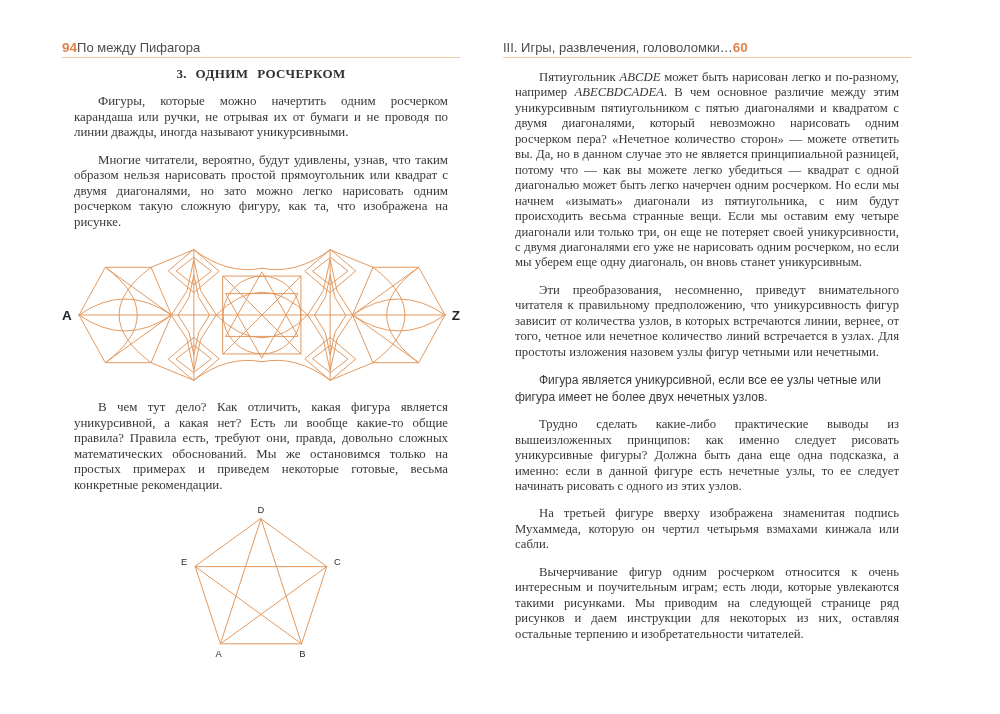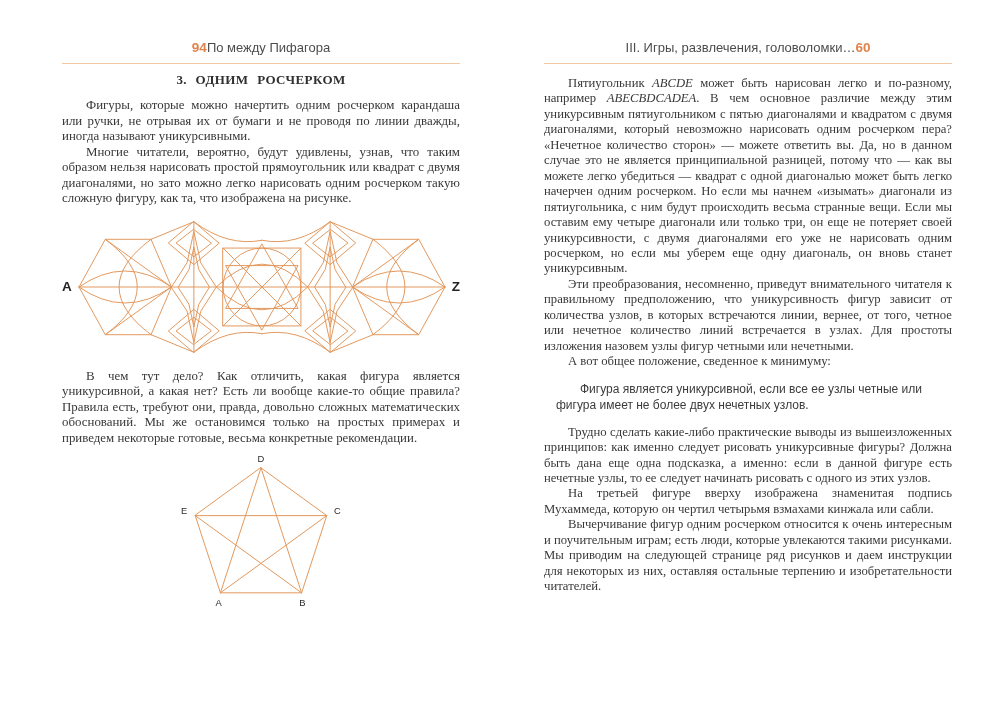--- a/index.html
+++ b/index.html
@@ -1,30 +1,30 @@
 <!DOCTYPE html>
 <html><head>
 <meta charset="utf-8">
 <style>
   html,body{margin:0;padding:0;background:#ffffff;}
   .book{position:relative;width:1000px;height:714px;background:#ffffff;overflow:hidden;
         font-family:"Liberation Serif", serif;color:#383838;}
   .page{position:absolute;top:40px;}
   .page-left{left:62px;width:398px;}
-  .page-right{left:544px;width:408px;}
+  .page-right{left:503px;width:408px;}
 
-  .pg-header{display:flex;justify-content:center;align-items:flex-end;
+  .pg-header{display:flex;justify-content:flex-start;align-items:flex-end;
              font-family:"Liberation Sans", sans-serif;font-size:13px;color:#4c4c4c;
-             padding-bottom:8px;border-bottom:1.5px solid #f0c9a2;}
+             padding-bottom:2px;border-bottom:1.5px solid #f0c9a2;}
   .pg-num{color:#e0834c;font-weight:bold;font-size:13.5px;}
 
   .chapter-heading{text-align:center;font-weight:bold;font-size:13px;color:#303030;
                    letter-spacing:.4px;word-spacing:5px;margin:8px 0 10px 0;}
 
-  .body-text p{margin:0;font-size:12.9px;line-height:15.5px;text-align:justify;
+  .body-text p{margin:12px;font-size:12.9px;line-height:15.5px;text-align:justify;
                text-indent:24px;}
   .page-right .body-text p{font-size:12.7px;line-height:15.45px;}
   .body-text p em{font-style:italic;}
 
   .quote-block{font-family:"Liberation Sans", sans-serif;font-size:12px;line-height:16.5px;
                color:#3c3c3c;margin:11px 0 11px 12px;text-align:left;text-indent:24px;}
 
   .band-fig{display:flex;align-items:center;margin:7px 0 9px 0;}
   .band-label{font-family:"Liberation Sans", sans-serif;font-weight:bold;font-size:13.5px;
               color:#222;flex:0 0 auto;}
@@ -113,21 +113,20 @@
 
   <div class="page page-right">
     <div class="pg-header">
       <span>III. Игры, развлечения, головоломки…</span>
       <span class="pg-num">60</span>
     </div>
 
     <div class="body-text" style="margin-top:12px;">
       <p><span>Пятиугольник </span><em>ABCDE</em><span> может быть нарисован легко и по-разному, например </span><em>ABECBDCADEA</em><span>. В чем основное различие между этим уникурсивным пятиугольником с пятью диагоналями и квадратом с двумя диагоналями, который невозможно нарисовать одним росчерком пера? «Нечетное количество сторон» — можете ответить вы. Да, но в данном случае это не является принципиальной разницей, потому что — как вы можете легко убедиться — квадрат с одной диагональю может быть легко начерчен одним росчерком. Но если мы начнем «изымать» диагонали из пятиугольника, с ним будут происходить весьма странные вещи. Если мы оставим ему четыре диагонали или только три, он еще не потеряет своей уникурсивности, с двумя диагоналями его уже не нарисовать одним росчерком, но если мы уберем еще одну диагональ, он вновь станет уникурсивным.</span></p>
       <p>Эти преобразования, несомненно, приведут внимательного читателя к правильному предположению, что уникурсивность фигур зависит от количества узлов, в которых встречаются линии, вернее, от того, четное или нечетное количество линий встречается в узлах. Для простоты изложения назовем узлы фигур четными или нечетными.</p>
-      <p>А вот общее положение, сведенное к минимуму:</p>
       <div class="quote-block">Фигура является уникурсивной, если все ее узлы четные или фигура имеет не более двух нечетных узлов.</div>
       <p>Трудно сделать какие-либо практические выводы из вышеизложенных принципов: как именно следует рисовать уникурсивные фигуры? Должна быть дана еще одна подсказка, а именно: если в данной фигуре есть нечетные узлы, то ее следует начинать рисовать с одного из этих узлов.</p>
       <p>На третьей фигуре вверху изображена знаменитая подпись Мухаммеда, которую он чертил четырьмя взмахами кинжала или сабли.</p>
       <p>Вычерчивание фигур одним росчерком относится к очень интересным и поучительным играм; есть люди, которые увлекаются такими рисунками. Мы приводим на следующей странице ряд рисунков и даем инструкции для некоторых из них, оставляя остальные терпению и изобретательности читателей.</p>
     </div>
   </div>
 
 </div>
 
 </body></html>

